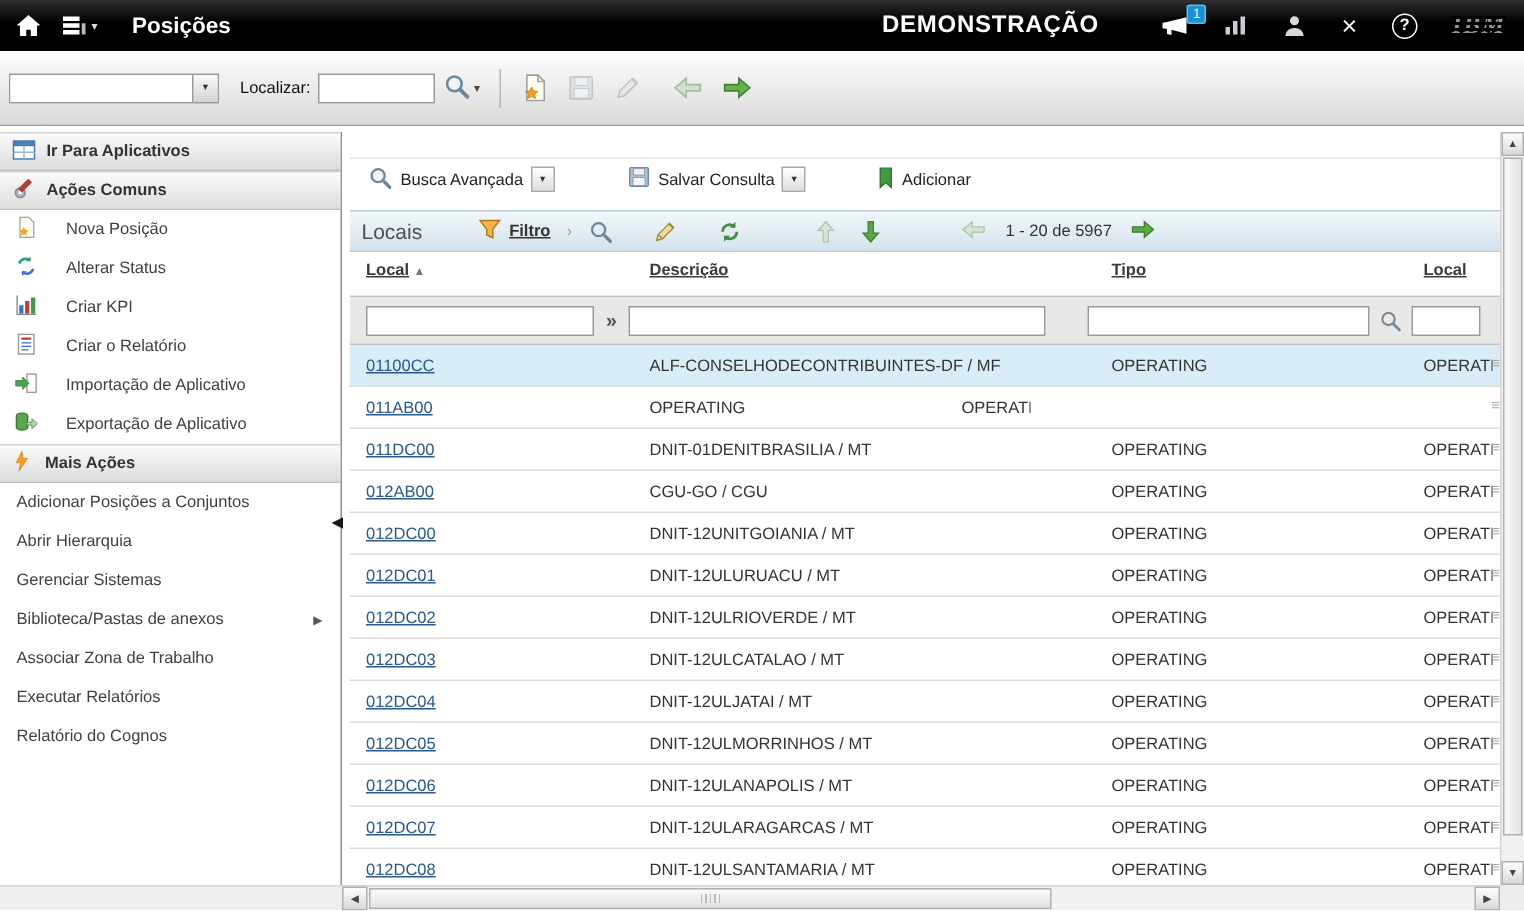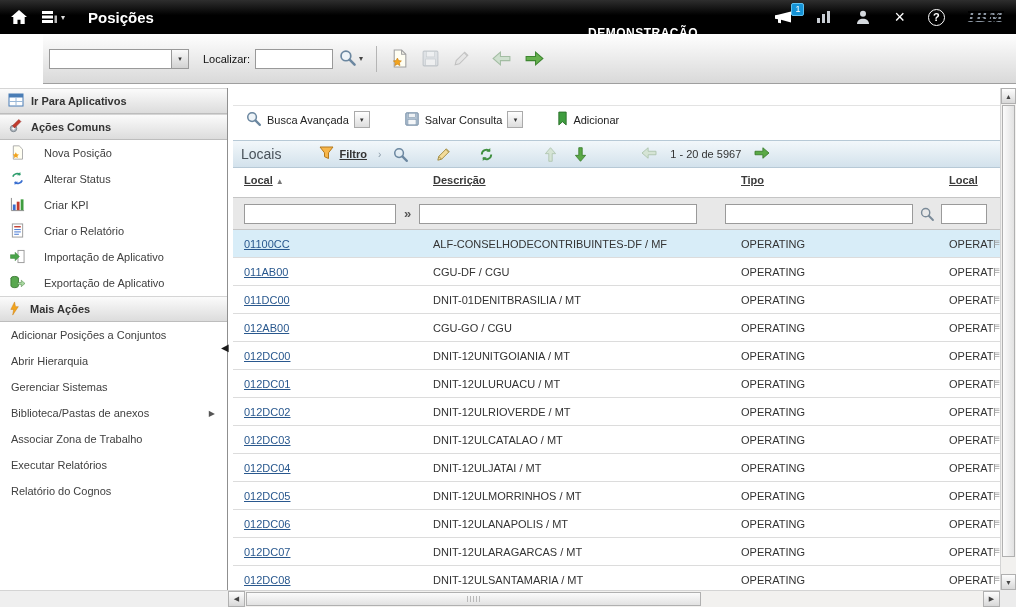--- a/index.html
+++ b/index.html
@@ -7,38 +7,38 @@
   body { font-family:"Liberation Sans", sans-serif; font-size:11px; color:#333; background:#fff; }
   .app { position:relative; width:1016px; height:607px; overflow:hidden; background:#fff; }
 
   
   .topbar { position:absolute; top:0; left:0; right:0; height:34px;
     background:linear-gradient(#2e2e2e,#000 45%); display:flex; align-items:center; }
   .tb-left { display:flex; align-items:center; gap:13px; padding-left:10px; }
   .hicon { display:inline-flex; align-items:center; justify-content:center; cursor:pointer; position:relative; }
   .app-title { color:#fff; font-size:15px; font-weight:bold; margin-left:10px; }
   .tb-center { position:absolute; left:588px; top:0; height:34px; display:flex; align-items:center;
-    color:#fff; font-weight:bold; font-size:12px; letter-spacing:.5px;margin-top:16px; }
+    color:#fff; font-weight:bold; font-size:16px; letter-spacing:.5px; }
   .tb-right { position:absolute; right:12px; top:0; height:34px; display:flex; align-items:center; gap:23px; }
   .badge { position:absolute; top:-6px; right:-11px; background:#1593d6; border:1px solid #5fc0ef;
     color:#fff; font-size:9px; line-height:11px; min-width:13px; text-align:center; border-radius:2px; padding:0 2px; }
   .xicon { color:#fff; font-size:18px; line-height:18px; font-weight:normal; }
   .helpicon { width:17px; height:17px; border:1.5px solid #fff; border-radius:50%; color:#fff;
     font-size:11px; font-weight:bold; line-height:14px; text-align:center; }
   .menu-caret { color:#ddd; font-size:8px; margin-left:3px; }
   .ibm { position:relative; display:inline-block; }
   .ibm-text { font-family:"Liberation Serif", serif; font-style:italic; font-weight:bold;
     font-size:17px; color:#8d97a3; letter-spacing:1px; }
   .ibm-stripes { position:absolute; left:0; right:0; top:2px; bottom:1px;
     background:repeating-linear-gradient(180deg, transparent 0 2px, #000 2px 4px); }
 
   
   .findbar { position:absolute; top:34px; left:0; right:0; height:50px;
     background:linear-gradient(#fefefe,#d9d9d9); border-bottom:1px solid #9f9f9f;
-    display:flex; align-items:center; padding-left:6px;margin-left:43px; }
+    display:flex; align-items:center; padding-left:6px; }
   .combo { position:relative; width:140px; height:20px; background:#fff; border:1px solid #999; }
   .combo-btn { position:absolute; right:0; top:0; width:17px; height:18px;
     background:linear-gradient(#fafafa,#d2d2d2); border-left:1px solid #999;
     font-size:7px; line-height:18px; text-align:center; color:#333; cursor:pointer; }
   .loc-label { margin-left:14px; color:#111; }
   .tinput { height:20px; border:1px solid #999; background:#fff; font-family:inherit; font-size:11px; padding:0 3px; }
   .find-input { width:78px; margin-left:5px; }
   .search-wrap { display:flex; align-items:center; margin-left:5px; gap:2px; cursor:pointer; }
   .small-caret { font-size:8px; color:#444; }
   .vdiv { width:1px; height:26px; background:#b5b5b5; margin:0 13px; }
@@ -52,21 +52,21 @@
     border-bottom:1px solid #bdbdbd; display:flex; align-items:center; gap:7px; padding:0 8px;
     font-weight:bold; color:#333; cursor:pointer; }
   .side-item { height:26px; display:flex; align-items:center; gap:19px; padding:0 10px; color:#404040; cursor:pointer; }
   .side-item .sub { margin-left:auto; font-size:8px; color:#555; padding-right:2px; }
   .plain { padding-left:11px; }
   .collapse-tab { position:absolute; left:221px; top:342px; font-size:10px; color:#1a1a1a; cursor:pointer; z-index:5; }
 
   
   .main { position:absolute; left:233px; right:16px; top:88px; bottom:17px; background:#fff; overflow:hidden; }
 
-  .query-bar { margin-top:17px; height:28px; display:flex; align-items:center; gap:34px;
+  .query-bar { margin-top:17px; height:28px; display:flex; align-items:center; gap:48px;
     padding-left:12px; border-top:1px solid #e3e3e3; }
   .qb-group { display:flex; align-items:center; gap:5px; cursor:pointer; color:#222; }
   .qb-caret { width:16px; height:17px; border:1px solid #aaa; background:linear-gradient(#fff,#ddd);
     font-size:7px; line-height:16px; text-align:center; color:#333; }
 
   .table-head-bar { margin-top:7px; height:28px; background:linear-gradient(#f2f7fa,#d3e2ec);
     border-top:1px solid #b7c9d6; border-bottom:1px solid #b7c9d6; display:flex; align-items:center; padding:0 8px; }
   .thb-title { font-size:14px; color:#49525a; margin-right:38px; }
   .filtro-group { display:flex; align-items:center; gap:5px; cursor:pointer; }
   .filtro-link { font-weight:bold; color:#333; text-decoration:underline; }
@@ -470,21 +470,20 @@
     <div>
         <div class="trow selected">
           <div class="cell c-local"><a>01100CC</a></div>
           <div class="cell c-desc">ALF-CONSELHODECONTRIBUINTES-DF / MF</div>
           <div class="cell c-tipo">OPERATING</div>
           <div class="cell c-status">OPERATING</div>
           <div class="row-detail">≡</div>
         </div>
         <div class="trow">
           <div class="cell c-local"><a>011AB00</a></div>
-          <div class="cell c-desc">CGU-DF / CGU</div>
           <div class="cell c-tipo">OPERATING</div>
           <div class="cell c-status">OPERATING</div>
           <div class="row-detail">≡</div>
         </div>
         <div class="trow">
           <div class="cell c-local"><a>011DC00</a></div>
           <div class="cell c-desc">DNIT-01DENITBRASILIA / MT</div>
           <div class="cell c-tipo">OPERATING</div>
           <div class="cell c-status">OPERATING</div>
           <div class="row-detail">≡</div>

